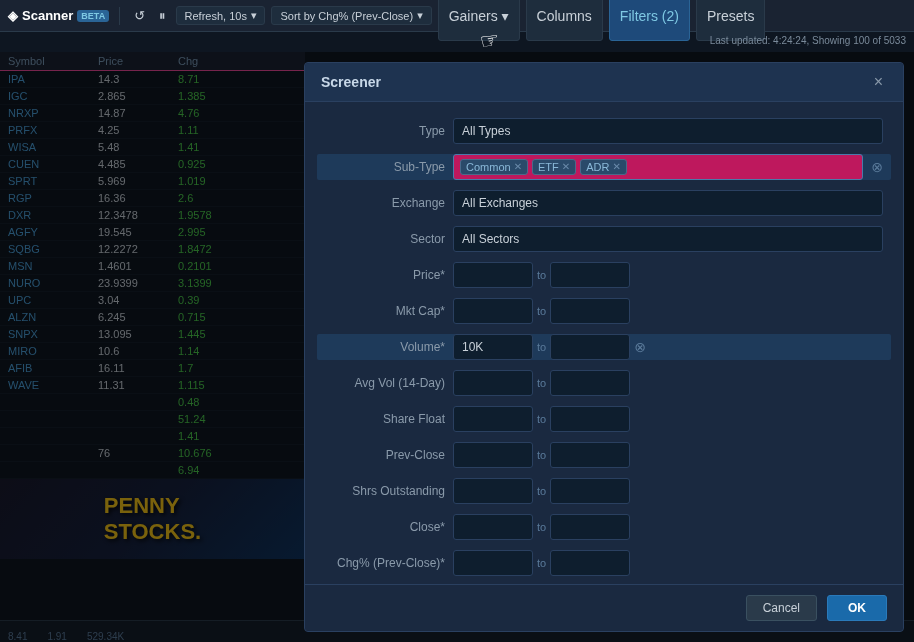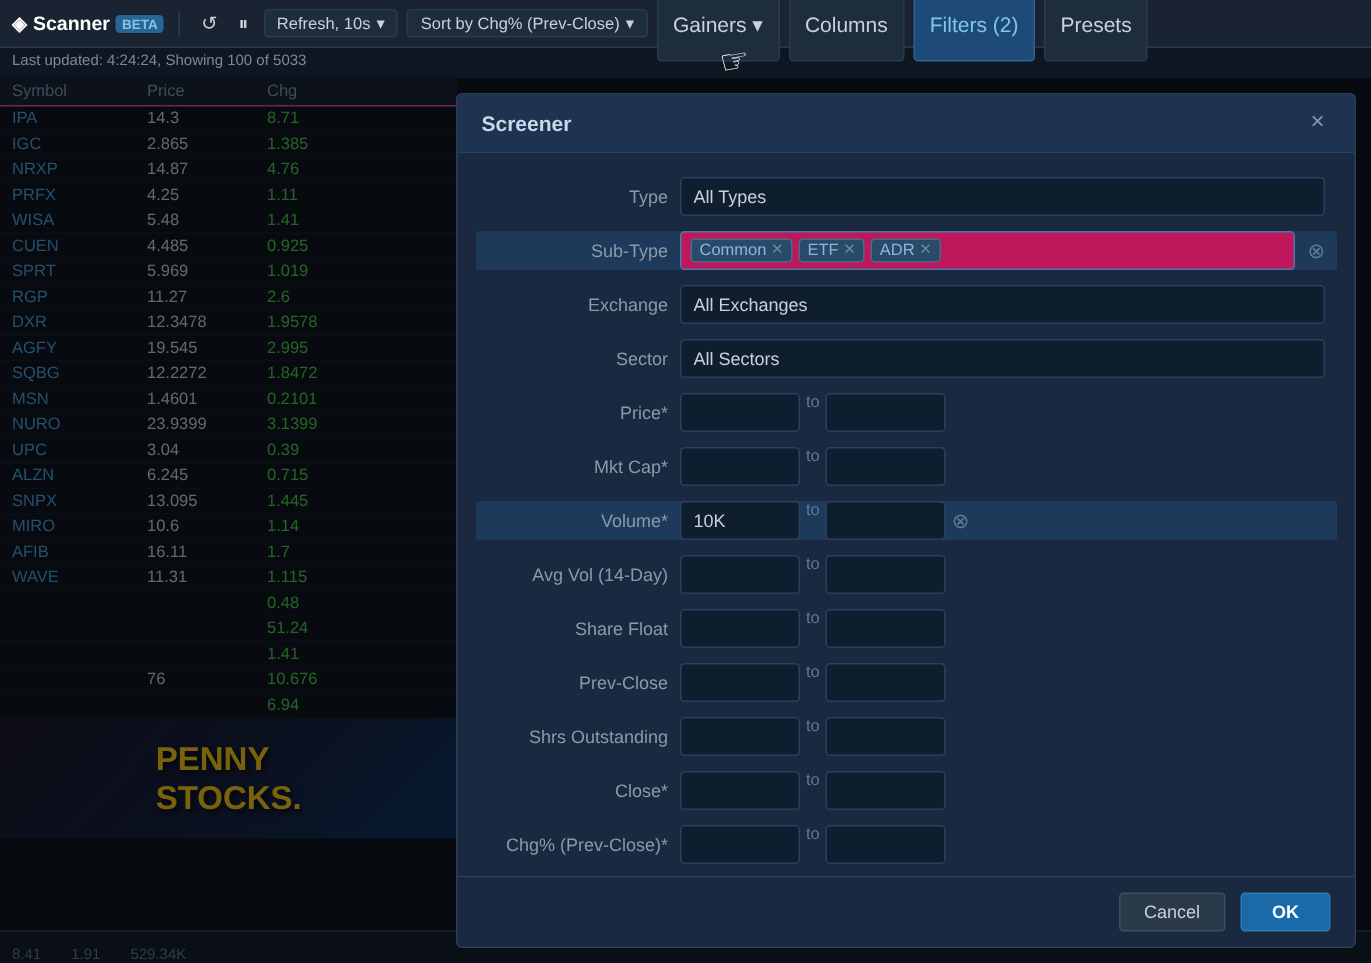--- a/index.html
+++ b/index.html
@@ -88,20 +88,21 @@
       color: #7ec8e3;
     }
 
     
     .statusbar {
       background: #0e1621;
       padding: 3px 8px;
       font-size: 10px;
       color: #7a8a9a;
       height: 20px;
+      text-align: right;
     }
 
     
     .table-area {
       width: 305px;
       height: calc(642px - 52px);
       overflow: hidden;
       position: absolute;
       left: 0;
       top: 52px;
@@ -275,20 +276,21 @@
       margin-left: auto;
       background: none;
       border: none;
       color: #5a7a9a;
       cursor: pointer;
       font-size: 14px;
     }
 
     .range-row {
       display: flex;
+      align-items: center;
       gap: 4px;
     }
     .range-input {
       width: 80px;
       background: #0e1e2e;
       border: 1px solid #2a4060;
       border-radius: 3px;
       color: #c8d0d8;
       padding: 4px 8px;
       font-size: 12px;
@@ -432,21 +434,21 @@
       <span class="price">4.485</span>
       <span class="chg">0.925</span>
     </div>
       <div class="table-row">
       <span class="sym">SPRT</span>
       <span class="price">5.969</span>
       <span class="chg">1.019</span>
     </div>
       <div class="table-row">
       <span class="sym">RGP</span>
-      <span class="price">11.27</span>
+      <span class="price">16.36</span>
       <span class="chg">2.6</span>
     </div>
       <div class="table-row">
       <span class="sym">DXR</span>
       <span class="price">12.3478</span>
       <span class="chg">1.9578</span>
     </div>
       <div class="table-row">
       <span class="sym">AGFY</span>
       <span class="price">19.545</span>

